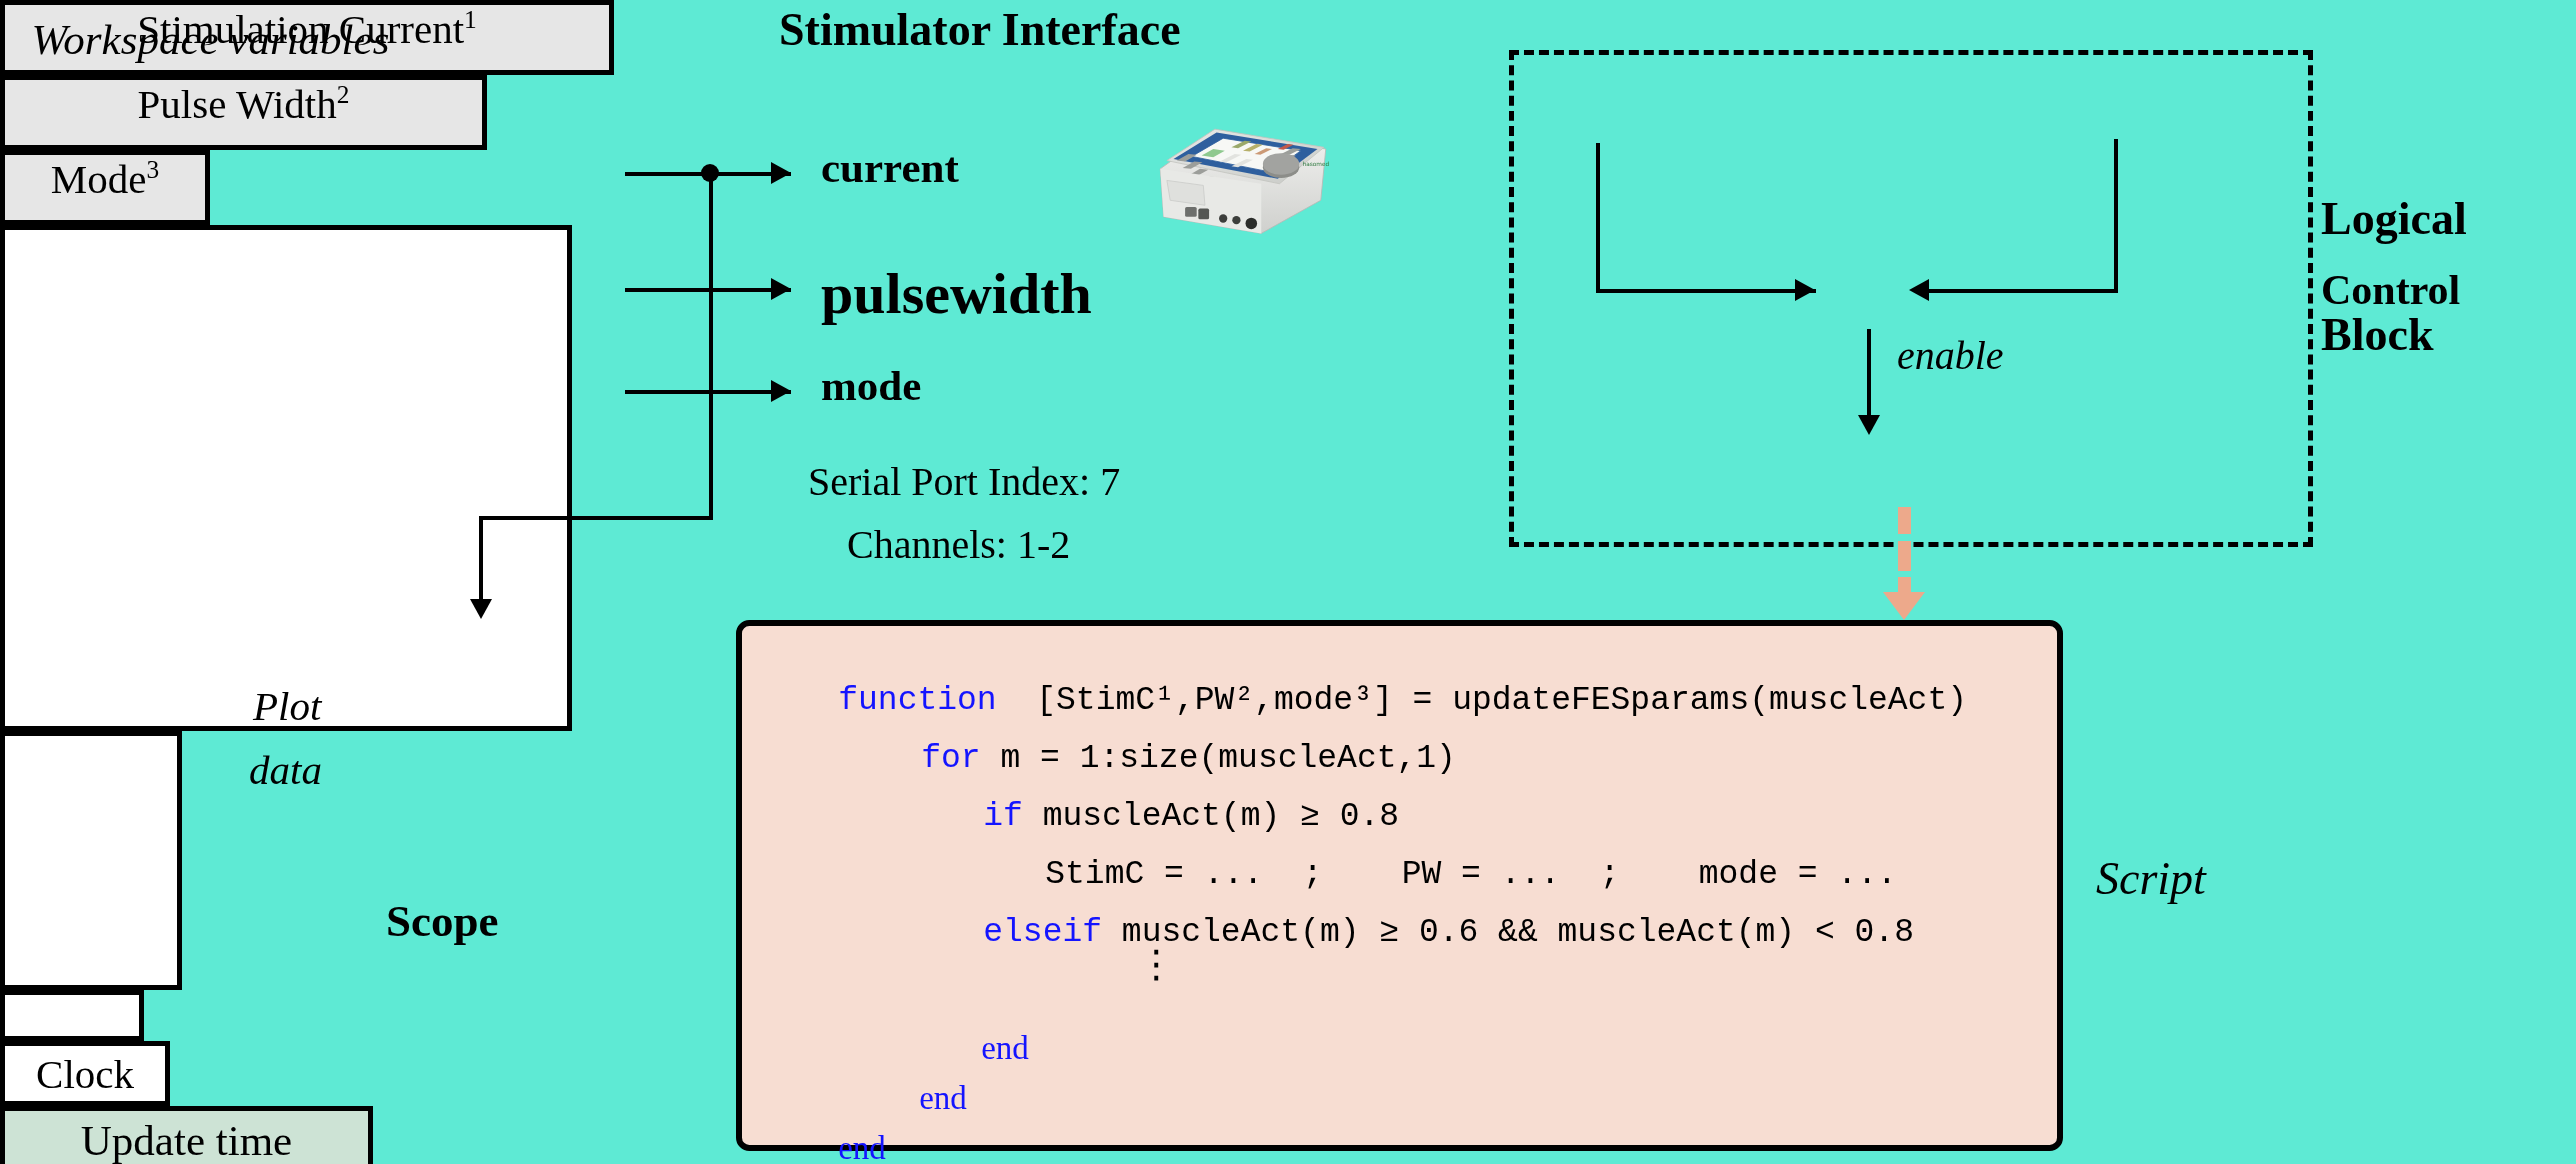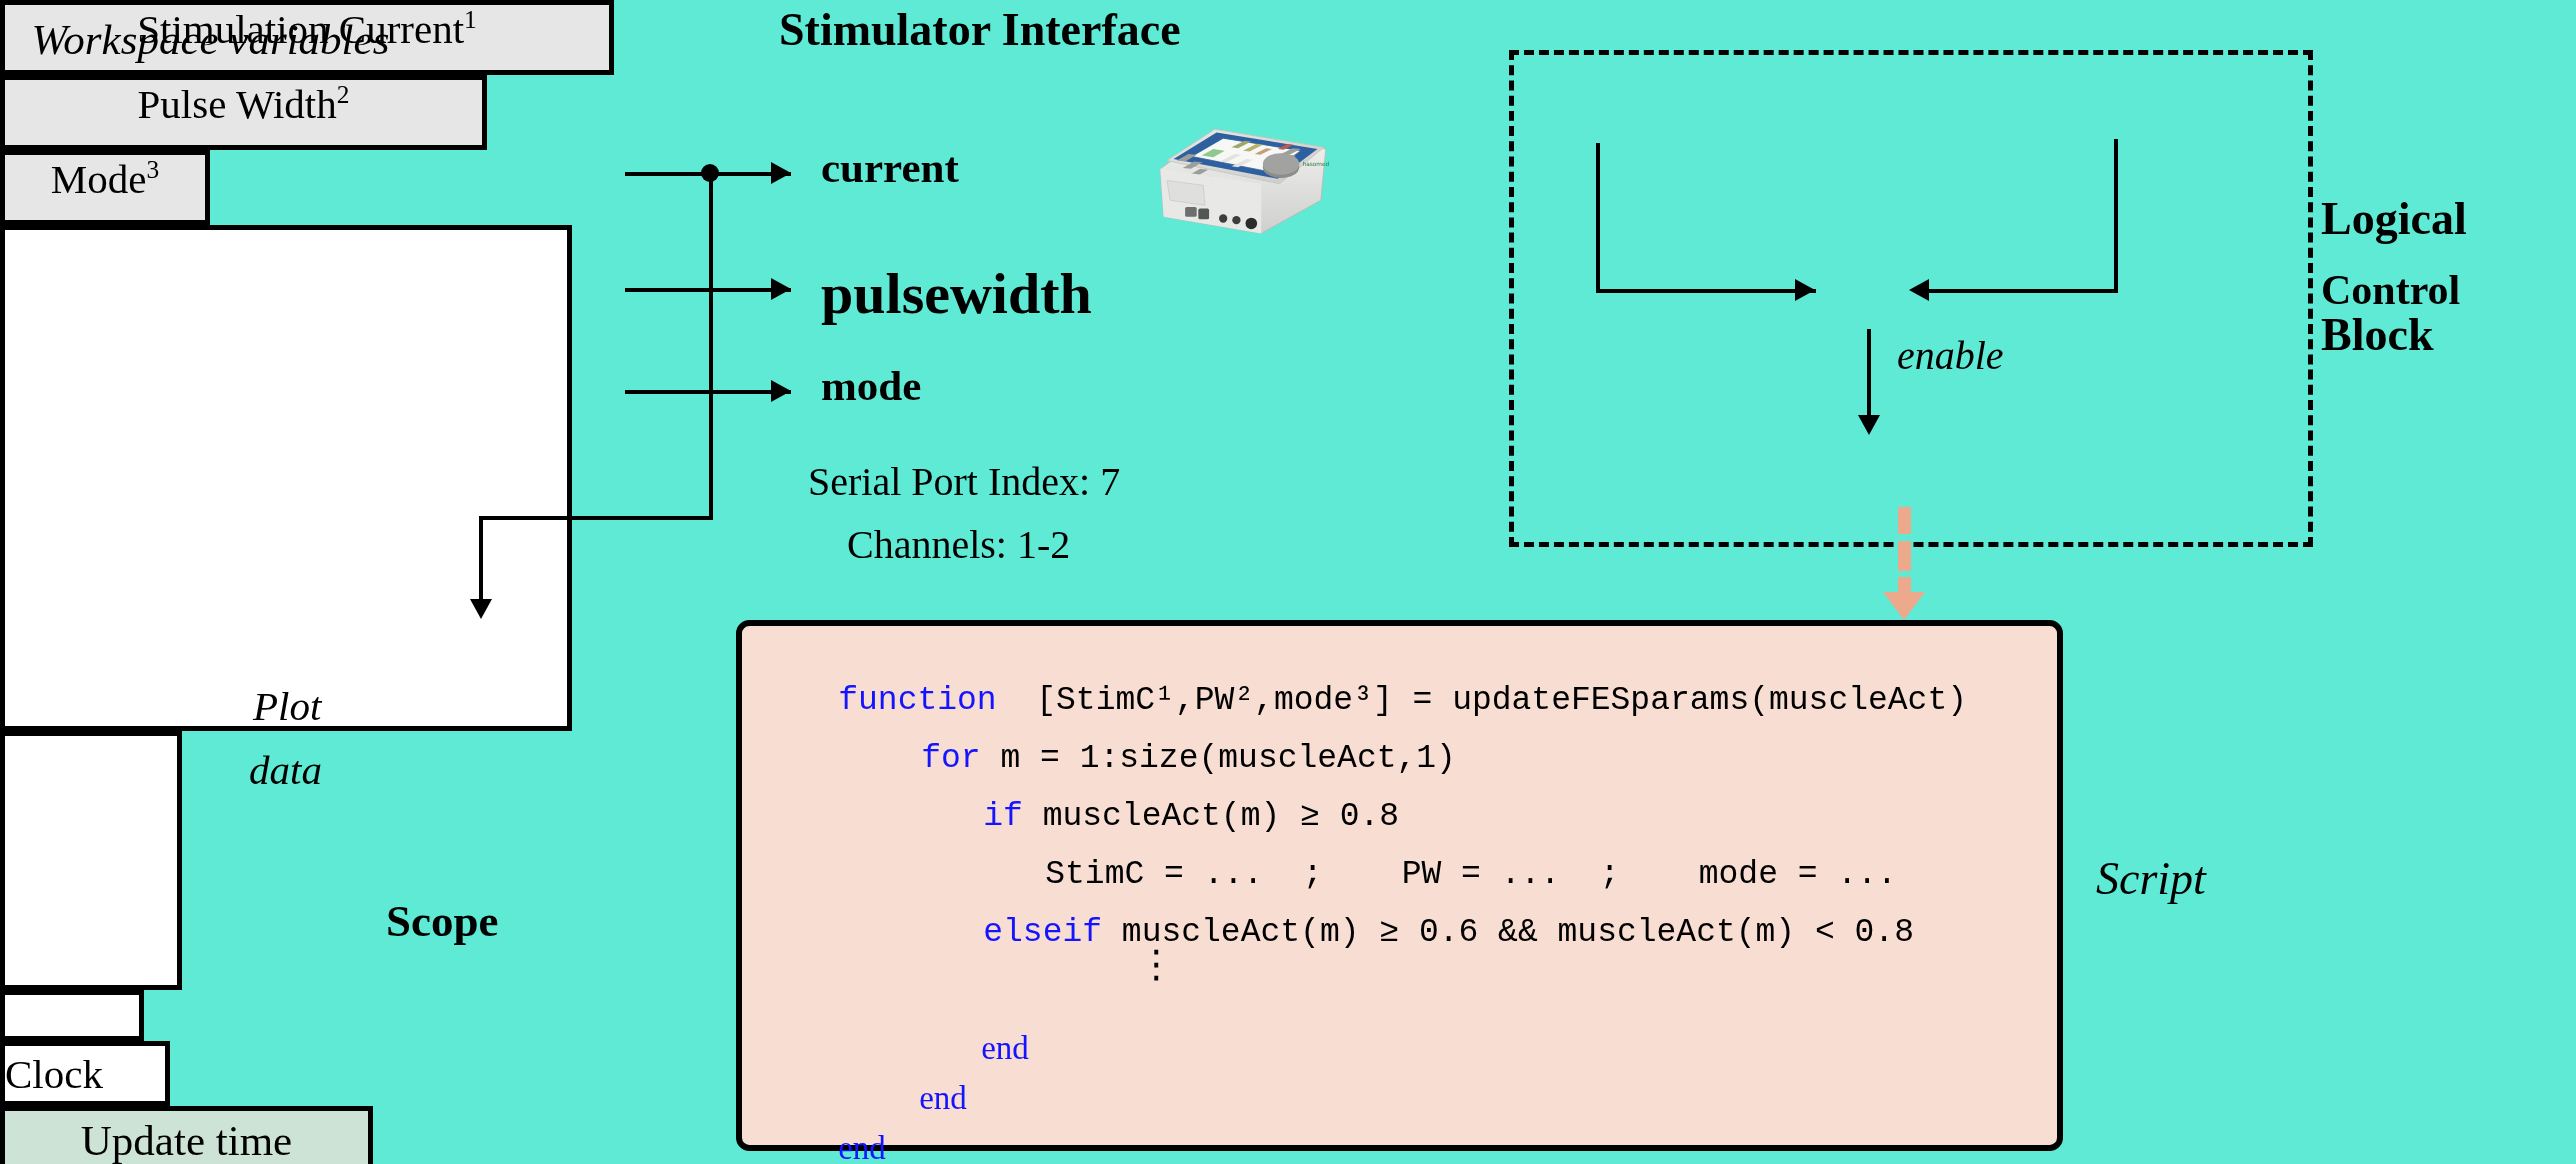--- a/index.html
+++ b/index.html
@@ -14,21 +14,21 @@
     border:5.8px solid #000;
     display:flex;align-items:flex-start;justify-content:center;
     box-sizing:border-box;
     font-family:"Liberation Serif", serif;
     color:#000;
     white-space:nowrap;
   }
   .wbox{
     background:#ffffff;
     border:5.8px solid #000;
-    display:flex;align-items:center;
+    display:flex;align-items:center;justify-content:center;
     box-sizing:border-box;
     font-family:"Liberation Serif", serif;
     color:#000;
     white-space:nowrap;
   }
   .greenbox{
     background:#cde3d5;
     border:5.8px solid #000;
     display:flex;align-items:center;justify-content:center;
     box-sizing:border-box;

